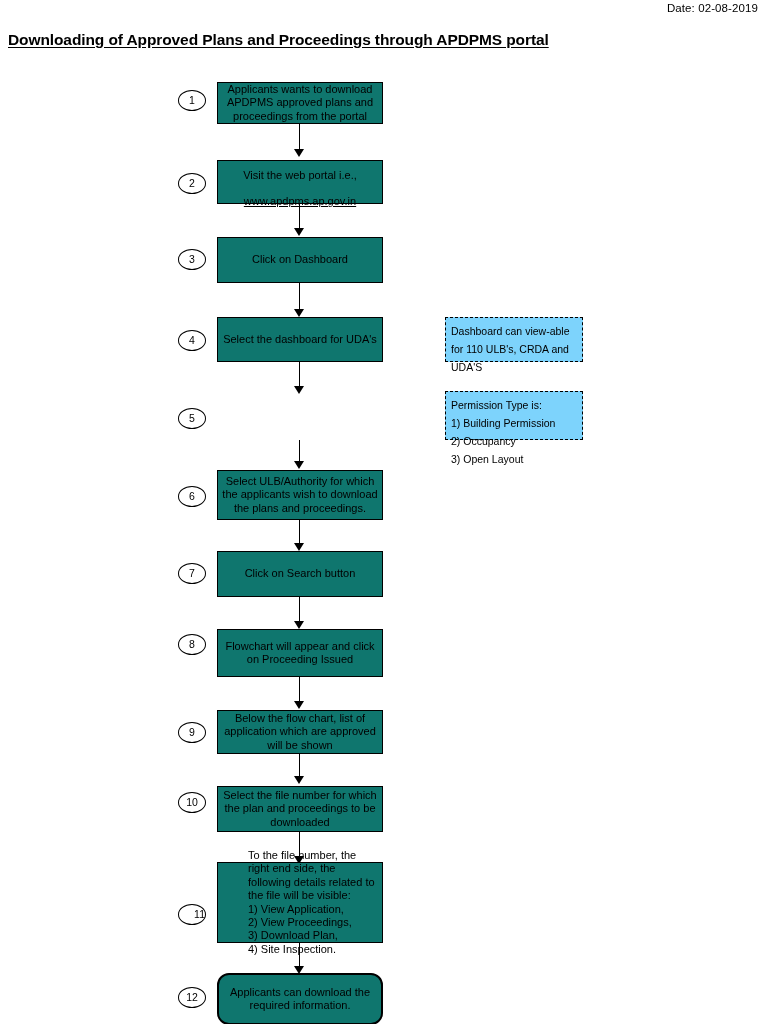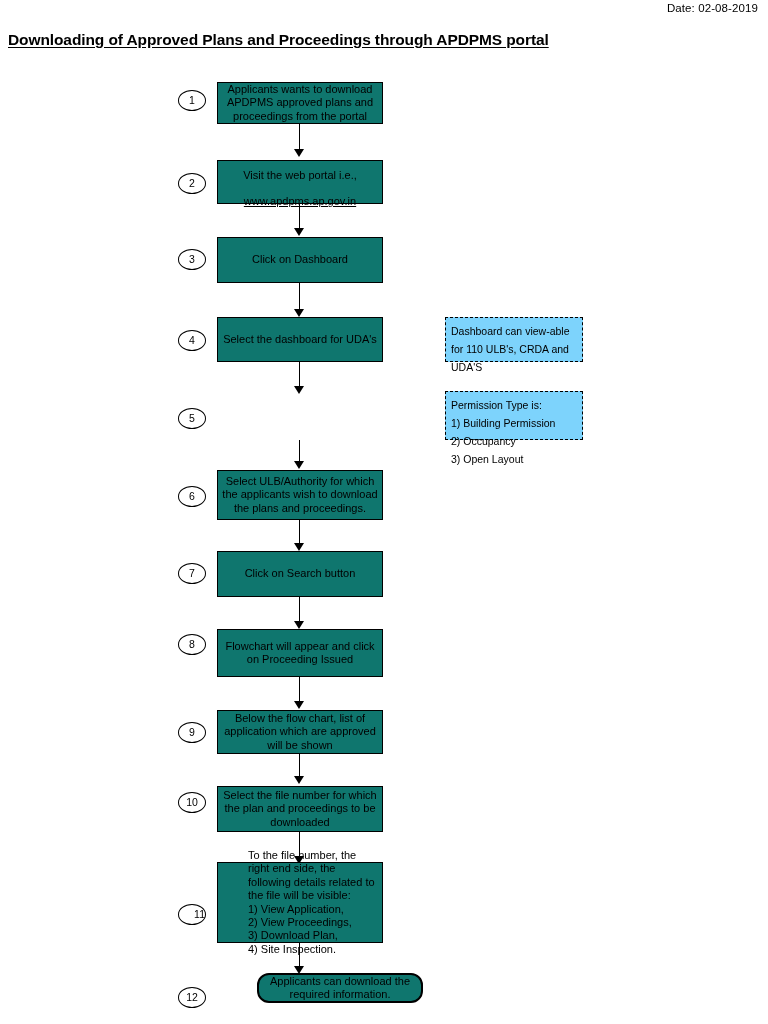--- a/index.html
+++ b/index.html
@@ -221,18 +221,18 @@
  2) View Proceedings,
 3) Download Plan,
  4) Site Inspection.</span>
     </div>
     <div class="conn" style="top:943px;height:25px;"></div>
     <div class="arrowhead" style="top:966px;"></div>
 
     <div class="marker" style="left:178px;top:987px;">
       <span>12</span>
     </div>
-    <div class="nodebox rounded" style="top:973px;height:30px;margin-left:40px;">
+    <div class="nodebox rounded" style="top:973px;height:52px;">
       <span class="txt">Applicants can download the required information.</span>
     </div>
 
   </div>
 </div>
 
 </body></html>

